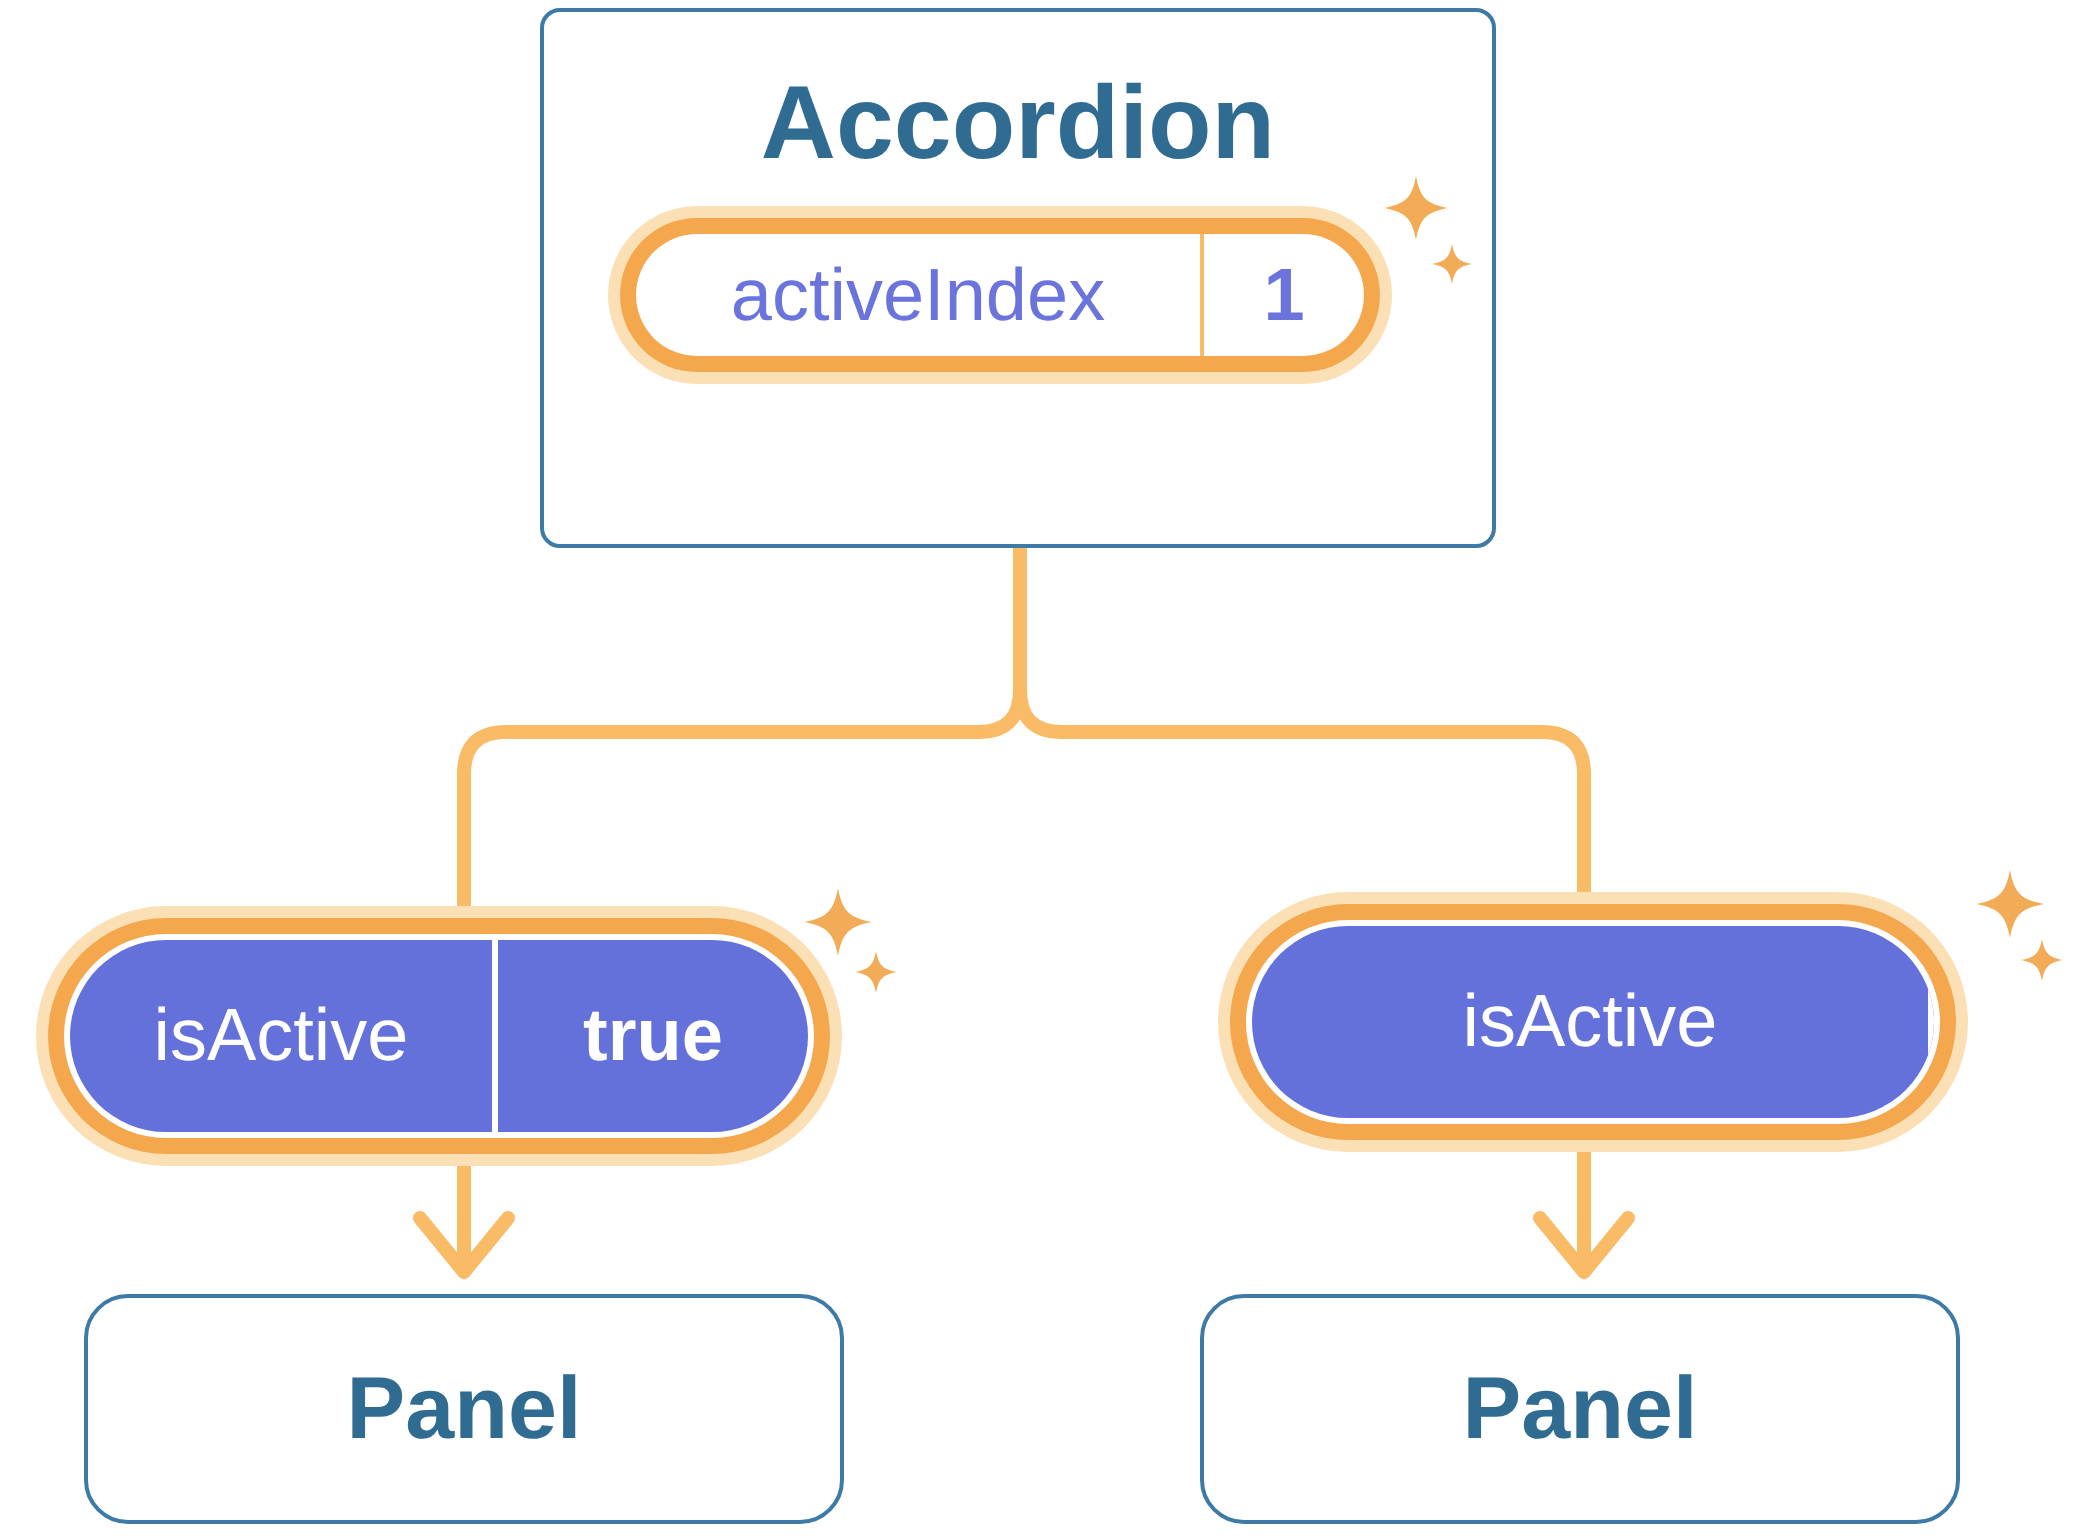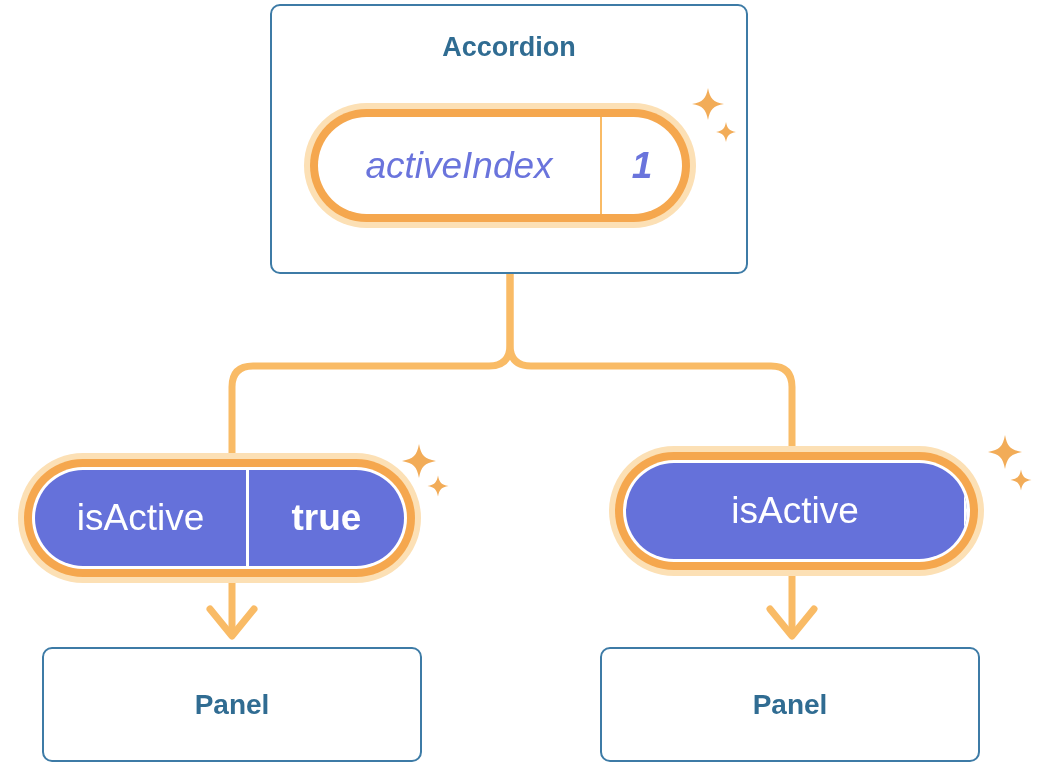--- a/index.html
+++ b/index.html
@@ -49,29 +49,29 @@
     background:var(--card-background);
     border:2.5px solid var(--card-border);
     border-radius:10px;
     z-index:2;
   }
   .card-accordion{ left:270px; top:4px; width:478px; height:270px; }
   .accordion-title{
     position:absolute;
     left:270px; top:32px; width:478px;
     text-align:center;
-    font-size:27px; font-weight:600;
+    font-size:52px; font-weight:600;
     color:var(--heading-text);
     z-index:3;
   }
   .card-panel{
     display:flex; align-items:center; justify-content:center;
-    font-size:28px; font-weight:600;
+    font-size:44px; font-weight:600;
     color:var(--heading-text);
-    width:380px; height:115px; top:647px;
+    width:380px; height:115px; top:647px;border-radius:22px;
   }
   .card-panel.left{ left:42px; }
   .card-panel.right{ left:600px; }
 
   .pill{
     position:absolute;
     box-sizing:border-box;
     border-radius:999px;
     background:var(--pill-glow-peach);
     padding:6px;
@@ -107,21 +107,21 @@
   .cell-val{
     display:flex; align-items:center; justify-content:center;
     font-size:37px; font-weight:700;
   }
   .state .cell-key, .state .cell-val{ color:var(--state-text-purple); }
   .prop .cell-key, .prop .cell-val{ color:var(--prop-text-white); }
   .divider{ flex:none; }
   .state .divider{ width:2px; background:var(--connector-orange); }
   .prop .divider{ width:3px; background:#ffffff; }
 
-  .pill-state{ left:304px; top:103px; width:392px; height:125px;font-style:italic; }
+  .pill-state{ left:304px; top:103px; width:392px; height:89px; }
   .pill-state .cell-val{ width:80px; }
   .pill-prop-left{ left:18px; top:453px; width:403px; height:130px; }
   .pill-prop-left .cell-val{ width:155px; }
   .pill-prop-right{ left:609px; top:446px; width:375px; height:130px; }
   .pill-prop-right .cell-val{ width:134px; }
 </style>
 </head>
 <body>
 
 <div class="stage">

